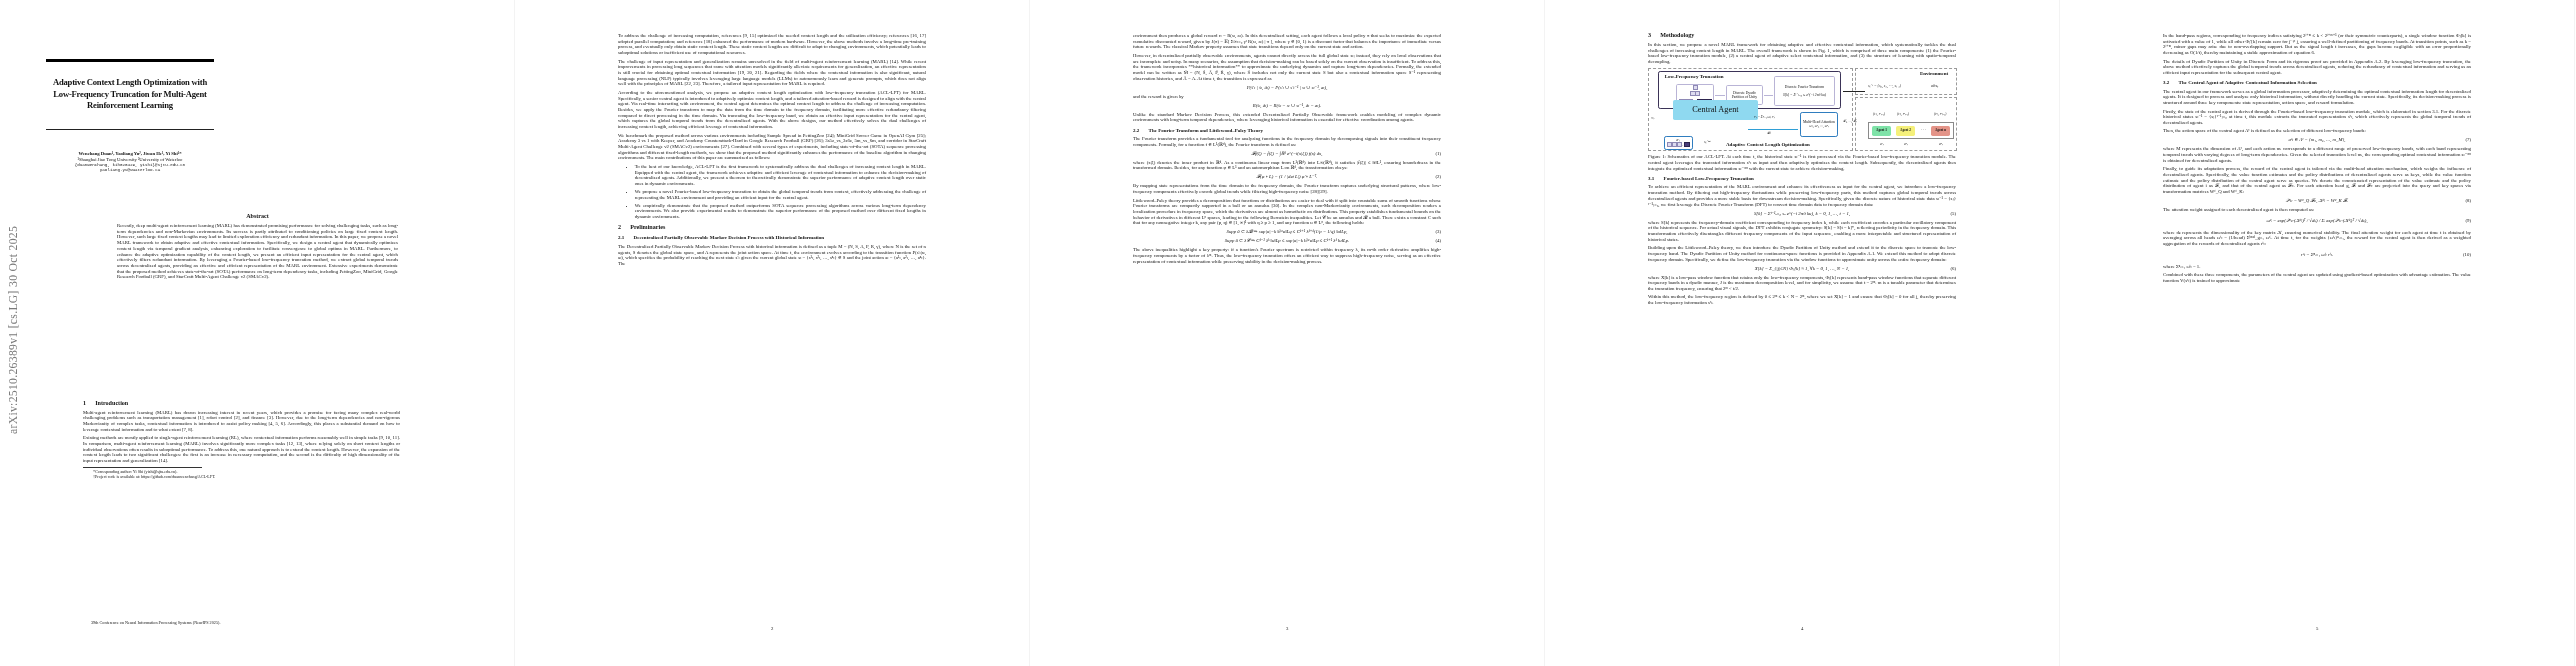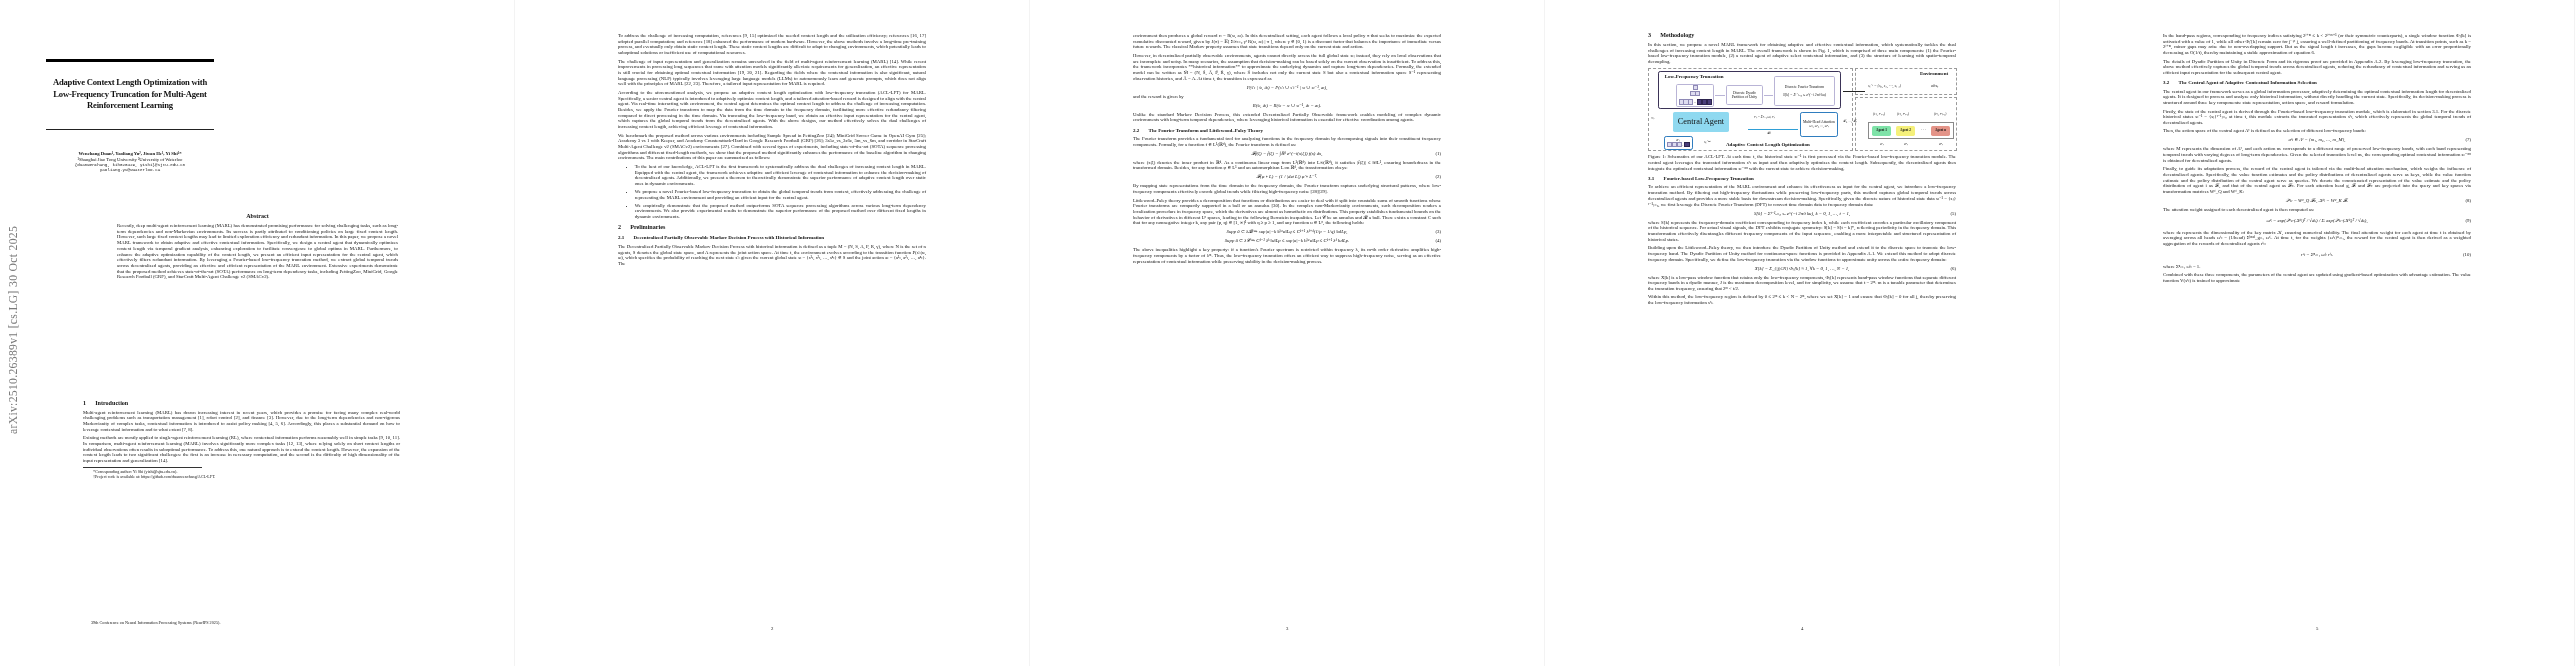--- a/index.html
+++ b/index.html
@@ -156,21 +156,21 @@
         </div>
         <div class="arrow" style="left:67px;top:27px;width:10px;background:#b9b4d6;"></div>
         <div class="arrow" style="left:116px;top:27px;width:9px;background:#b9b4d6;"></div>
         <div class="arrow" style="left:195px;top:23px;width:22px;"></div>
 
         <div class="lbl" style="left:272px;top:3.3px;">Environment</div>
         <div class="small" style="left:220px;top:15.6px;font-size:3.9px;">sₜ⁻¹ = {s₀, s₁, ⋯, sₜ₋₁}</div>
         <div class="small" style="left:283px;top:15px;font-size:4.4px;">obsₜ</div>
 
         <div class="small" style="left:3.3px;top:48px;">sᶜₜ</div>
-        <div class="box central" style="left:25px;top:44px;width:56px;height:20px;">Central Agent</div>
+        <div class="box central" style="left:25px;top:32px;width:85px;height:20px;">Central Agent</div>
         <div class="small" style="left:106px;top:47px;">rᶜₜ = Σⁿᵢ₌₁ ωⁱₜ rⁱₜ</div>
         <div class="arrow" style="left:100px;top:61px;width:50px;background:#2f9fd6;"></div>
         <div class="small" style="left:119px;top:63px;">𝓕c</div>
         <div class="box mha" style="left:152px;top:44px;width:38px;height:24.5px;">
           <div>Multi-Head Attention</div>
           <div style="font-style:italic;font-size:3.1px;">ω¹ₜ, ω²ₜ, ⋯, ωⁿₜ</div>
         </div>
         <div class="small" style="left:195px;top:51px;">𝓕₁, ⋯, 𝓕ₙ</div>
 
         <div class="box mha" style="left:15.6px;top:68px;width:29px;height:14px;">

